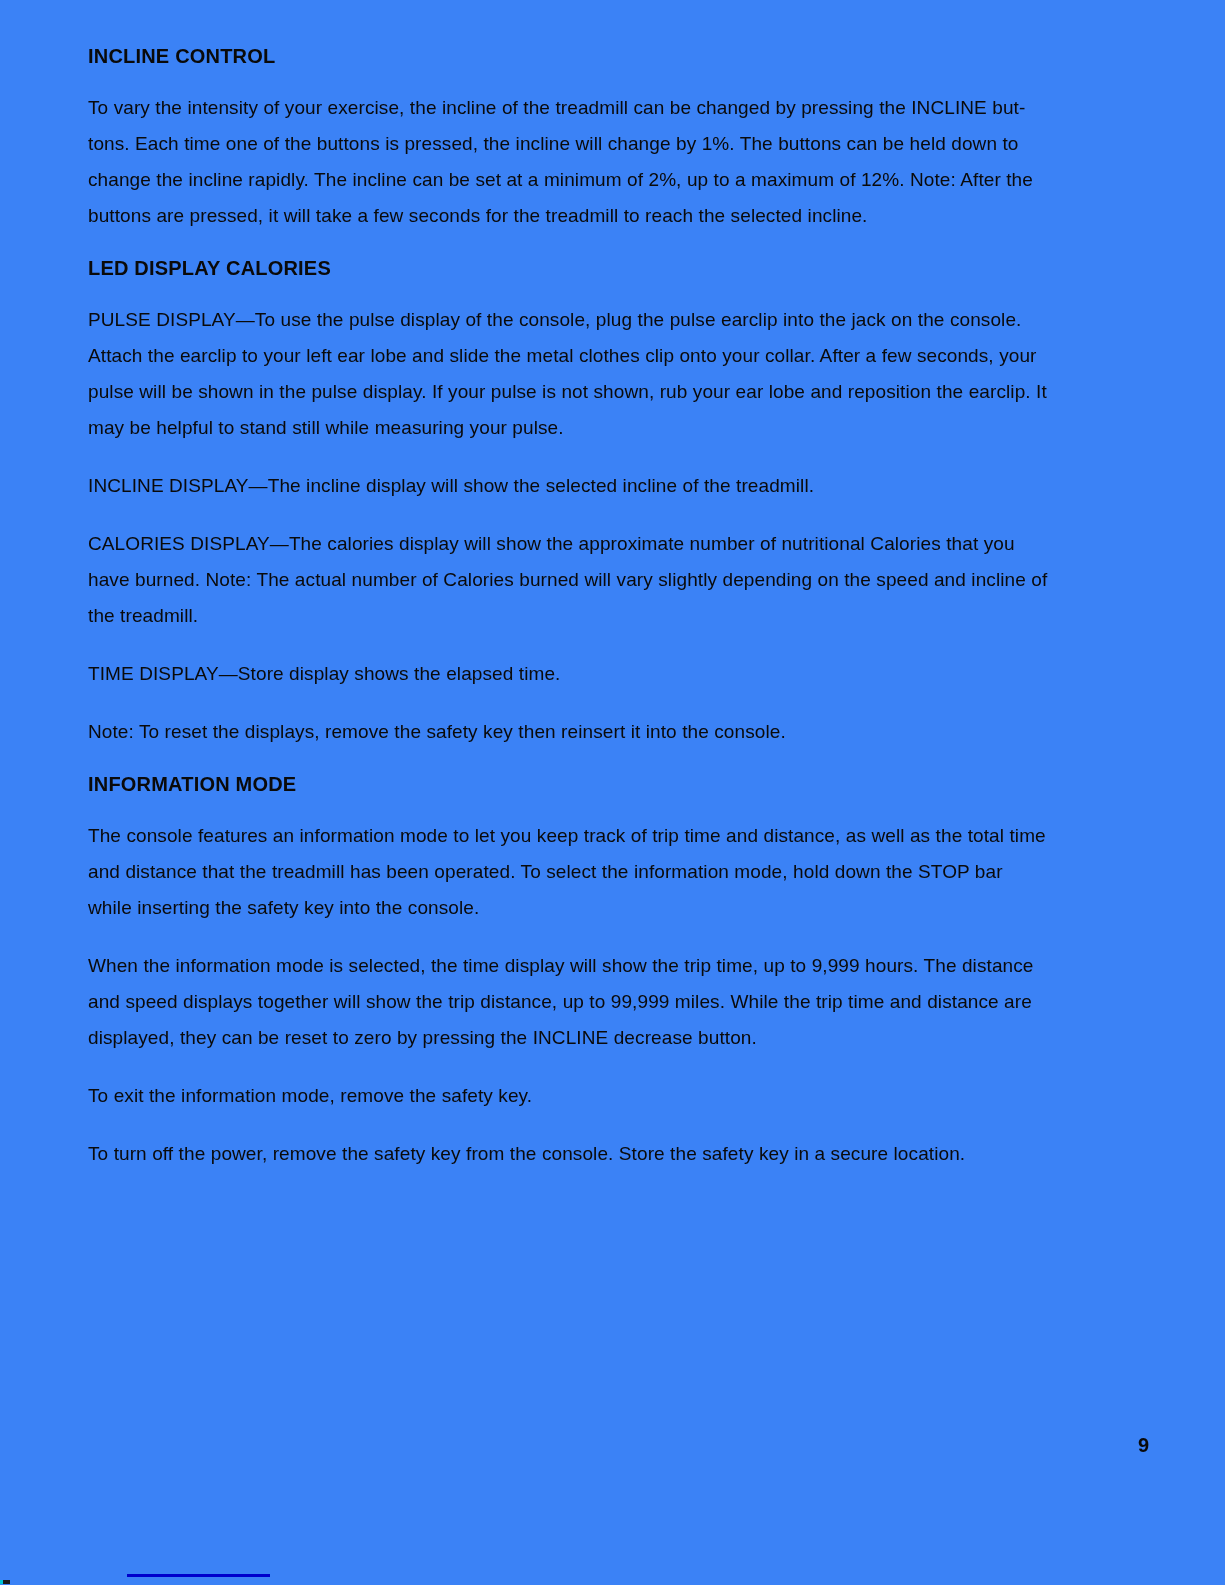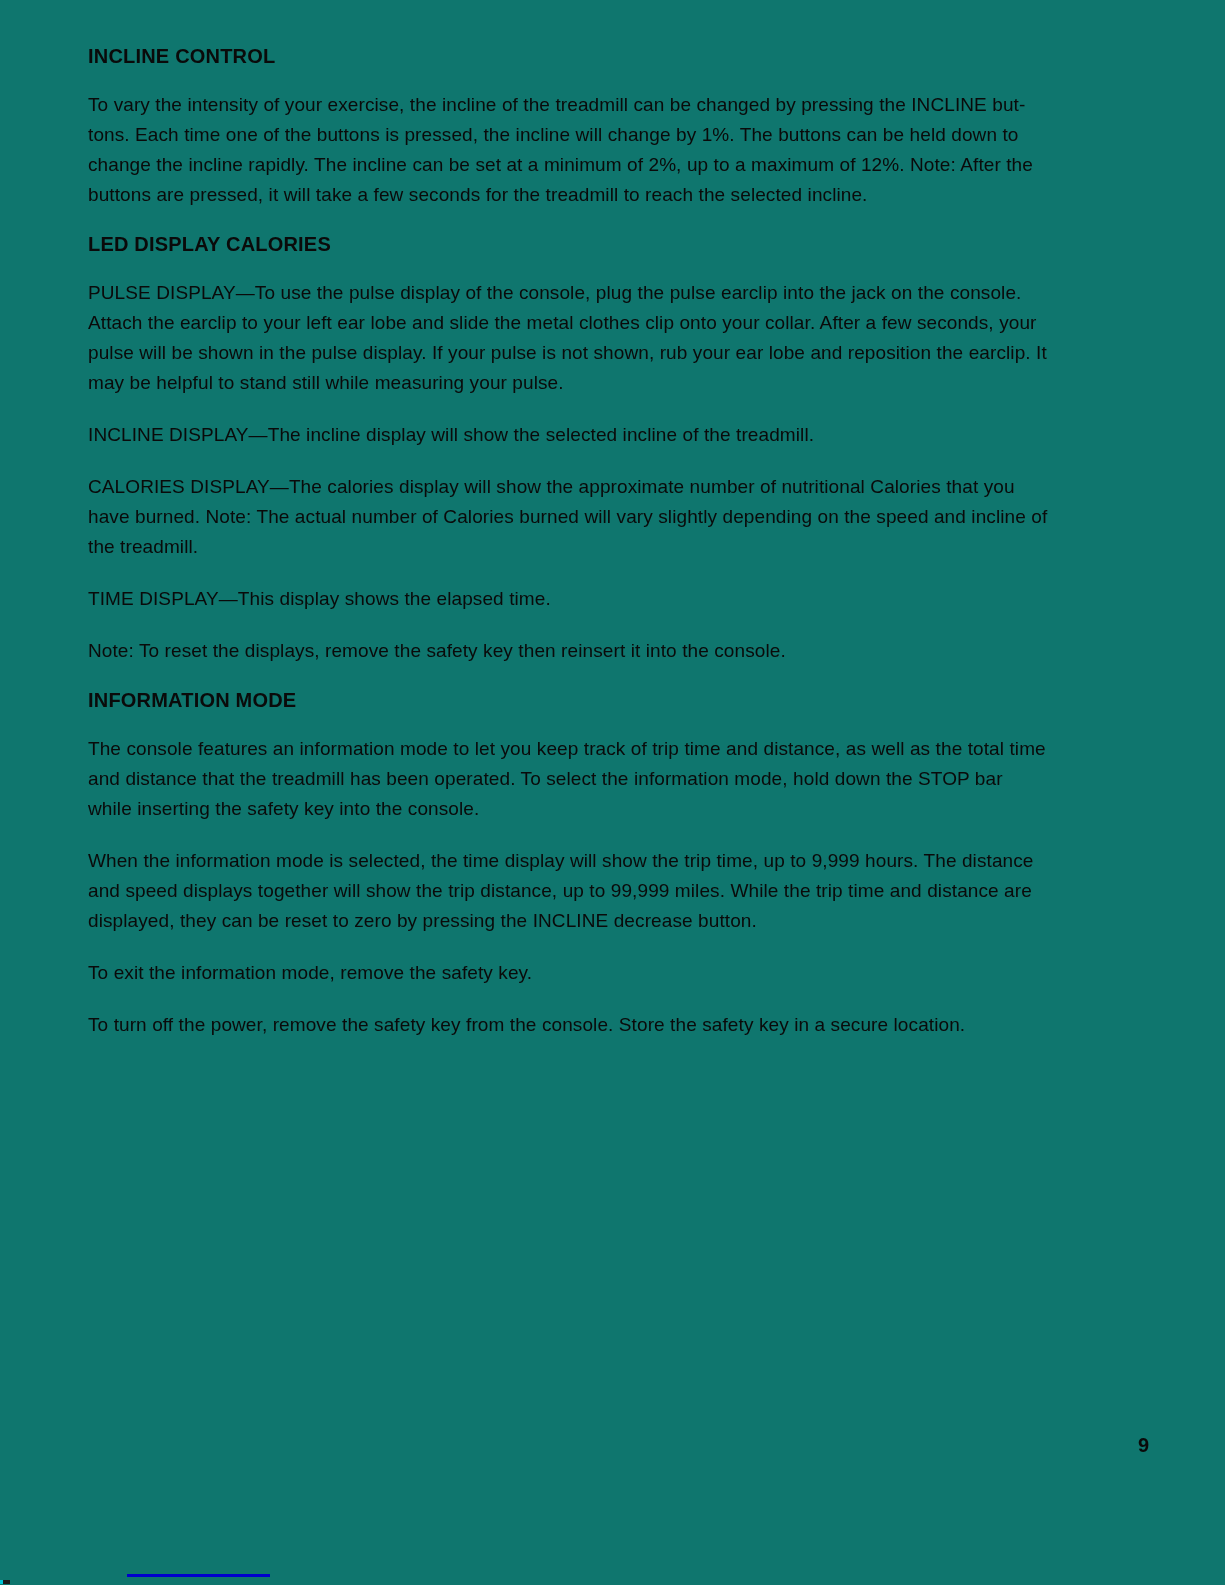--- a/index.html
+++ b/index.html
@@ -4,36 +4,36 @@
 <style>
   html, body { margin: 0; padding: 0; }
   body {
     width: 1225px; height: 1585px;
     background: #ffffff;
     font-family: "Liberation Sans", sans-serif;
     color: #0a0a0a;
     position: relative;
     overflow: hidden;
   }
-  .page { position: absolute; inset: 0; background: #0f766e; }
+  .page { position: absolute; inset: 0; background: #3b82f6; }
   .content {
     position: absolute;
     left: 88px; top: 44px;
     width: 1005px;
   }
   .section-heading {
     font-size: 20px;
     font-weight: bold;
     letter-spacing: 0.2px;
     margin: 0 0 22px 0;
     line-height: 24px;
   }
   .para {
     font-size: 19px;
-    line-height: 30px;
+    line-height: 36px;
     margin: 0 0 22px 0;
     white-space: pre-line;
     letter-spacing: 0.1px;
   }
   .page-number {
     position: absolute;
     left: 1138px; top: 1434px;
     font-size: 20px;
     font-weight: bold;
   }
@@ -64,21 +64,21 @@
 
     <div class="section-heading">LED DISPLAY CALORIES</div>
     <div class="para">PULSE DISPLAY—To use the pulse display of the console, plug the pulse earclip into the jack on the console.
 Attach the earclip to your left ear lobe and slide the metal clothes clip onto your collar. After a few seconds, your
 pulse will be shown in the pulse display. If your pulse is not shown, rub your ear lobe and reposition the earclip. It
 may be helpful to stand still while measuring your pulse.</div>
     <div class="para">INCLINE DISPLAY—The incline display will show the selected incline of the treadmill.</div>
     <div class="para">CALORIES DISPLAY—The calories display will show the approximate number of nutritional Calories that you
 have burned. Note: The actual number of Calories burned will vary slightly depending on the speed and incline of
 the treadmill.</div>
-    <div class="para">TIME DISPLAY—This display shows the elapsed time.</div>
+    <div class="para">TIME DISPLAY—Store display shows the elapsed time.</div>
     <div class="para">Note: To reset the displays, remove the safety key then reinsert it into the console.</div>
 
     <div class="section-heading">INFORMATION MODE</div>
     <div class="para">The console features an information mode to let you keep track of trip time and distance, as well as the total time
 and distance that the treadmill has been operated. To select the information mode, hold down the STOP bar
 while inserting the safety key into the console.</div>
     <div class="para">When the information mode is selected, the time display will show the trip time, up to 9,999 hours. The distance
 and speed displays together will show the trip distance, up to 99,999 miles. While the trip time and distance are
 displayed, they can be reset to zero by pressing the INCLINE decrease button.</div>
     <div class="para">To exit the information mode, remove the safety key.</div>

